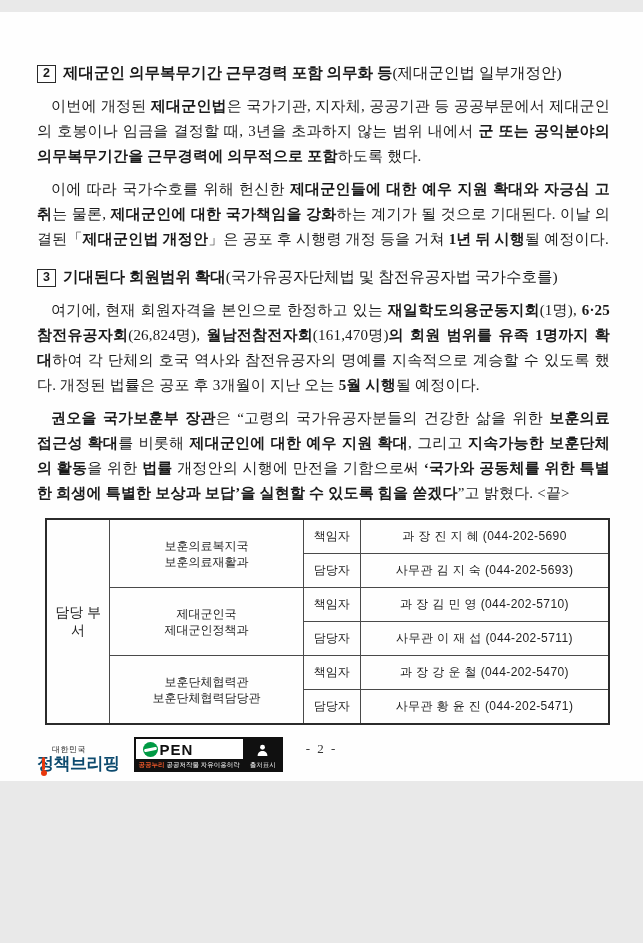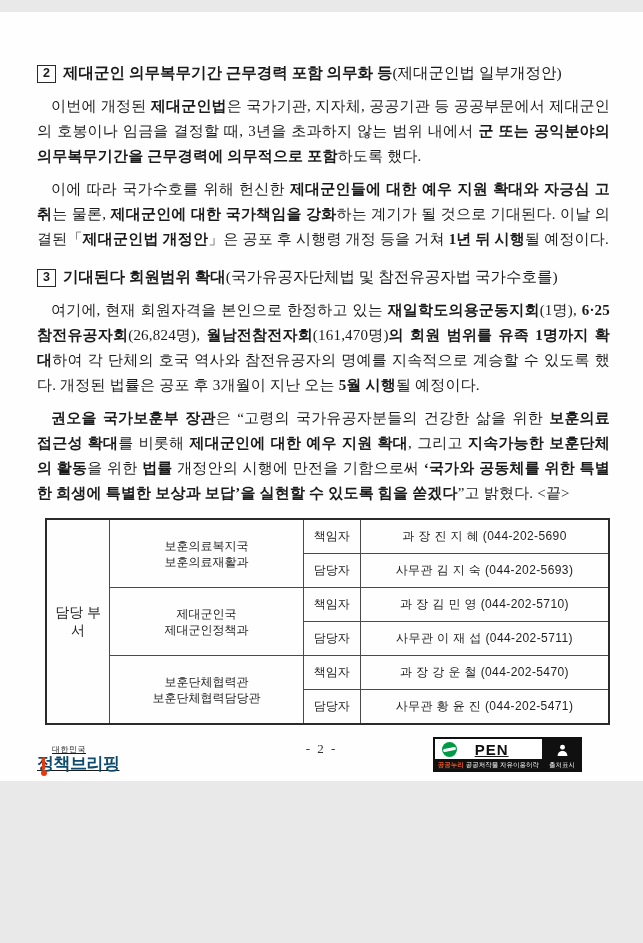--- a/index.html
+++ b/index.html
@@ -53,37 +53,37 @@
     padding:8px 3px;
     height:17px;
   }
   .contact-table .hdr{width:58px;font-size:14px;}
   .contact-table .dept{width:194px;line-height:16px;}
   .contact-table .role{width:52px;}
   .contact-table .contact{width:250px;letter-spacing:0.4px;}
 
   
   .logos-row{
-    display:flex;justify-content:space-between;align-items:flex-end;
-    gap:14px;margin:12px 28px 0 0;text-decoration:underline;
+    display:flex;justify-content:flex-start;align-items:flex-end;
+    gap:14px;margin:12px 28px 0 0;
   }
   .logo-pb{position:relative;text-align:left;font-family:"Liberation Sans","DejaVu Sans",sans-serif;line-height:1;}
   .pb-top{font-size:8px;color:#1c1c1c;margin:0 0 1px 15px;letter-spacing:0.5px;}
   .pb-main{font-size:17px;font-weight:800;color:#0c4a6e;letter-spacing:-0.5px;}
   .pb-pin{
     position:absolute;left:5px;top:11px;width:3px;height:13px;
     background:#e8380d;border-radius:2px;
   }
   .pb-pin::after{
     content:"";position:absolute;left:-1.5px;bottom:-6px;
     width:6px;height:6px;border-radius:50%;background:#e8380d;
   }
   .logo-kogl{border:2px solid #101010;display:flex;background:#fff;font-family:"Liberation Sans","DejaVu Sans",sans-serif;}
   .kogl-left{display:flex;flex-direction:column;}
-  .kogl-open{display:flex;align-items:center;gap:18px;padding:2px 7px 1px 7px;}
+  .kogl-open{display:flex;align-items:center;gap:2px;padding:2px 7px 1px 7px;}
   .kogl-o{
     position:relative;width:15px;height:15px;border-radius:50%;
     background:#009a44;display:inline-block;overflow:hidden;
   }
   .kogl-o::after{
     content:"";position:absolute;left:1px;top:6px;width:13px;height:3px;
     background:#fff;transform:rotate(-12deg);border-radius:2px;
   }
   .kogl-pen{font-weight:800;font-size:15px;letter-spacing:1px;color:#101010;}
   .kogl-strip{background:#101010;color:#fff;font-size:6.5px;line-height:9px;padding:1px 3px;text-align:center;white-space:nowrap;}

